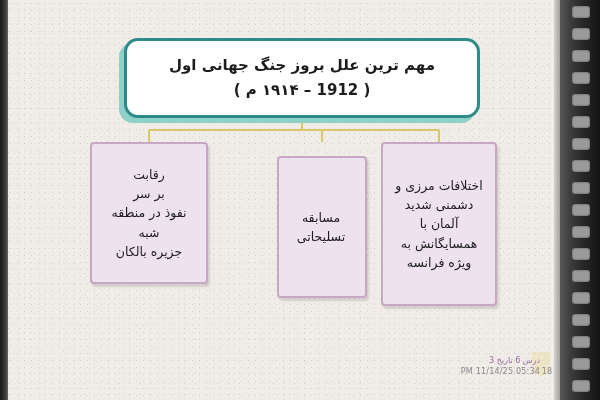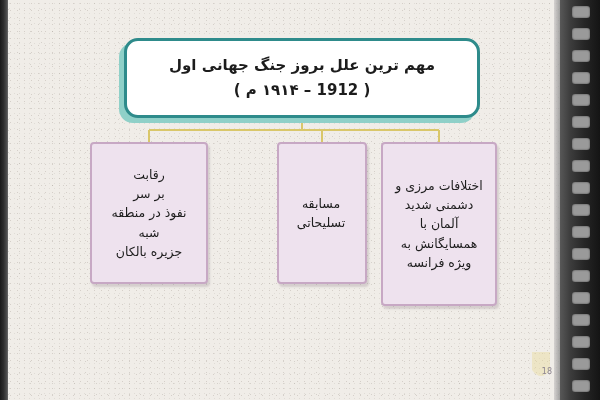--- a/index.html
+++ b/index.html
@@ -121,21 +121,21 @@
     color: #1d1d1d;
     direction: rtl;
   }
   .child-text {
     font-size: 12.5px;
     line-height: 1.55;
     text-align: center;
     white-space: pre-line;
   }
   #box-right  { left: 90px;  top: 142px; width: 118px; height: 142px; }
-  #box-mid    { left: 277px; top: 142px; width: 90px;  height: 142px; padding-left: 6px; }
+  #box-mid    { left: 277px; top: 156px; width: 90px;  height: 142px; padding-left: 6px; }
   #box-left   { left: 381px; top: 142px; width: 116px; height: 164px; }
 
   
   .footer {
     position: absolute;
     right: 60px;
     bottom: 22px;
     text-align: right;
     direction: rtl;
     color: #8a7f86;
@@ -197,20 +197,24 @@
 دشمنی شدید
 آلمان با
 همسایگانش به
 ویژه فرانسه</div>
   </div>
 
   <svg class="watermark" viewBox="0 0 26 34">
     <path d="M4 2 L22 2 L22 20 Q13 32 4 20 Z" fill="#e8d98f" opacity="0.7"></path>
   </svg>
 
+  <div class="footer">
+    <div class="lesson">درس 6 تاریخ 3</div>
+    <div class="stamp">05:34 PM 11/14/25</div>
+  </div>
   <div class="page-num">18</div>
 
   <div class="edge-left"></div>
   <div class="edge-right-inner"></div>
   <div class="edge-right">
     <div class="holes">
       <div class="hole"></div>
       <div class="hole"></div>
       <div class="hole"></div>
       <div class="hole"></div>

